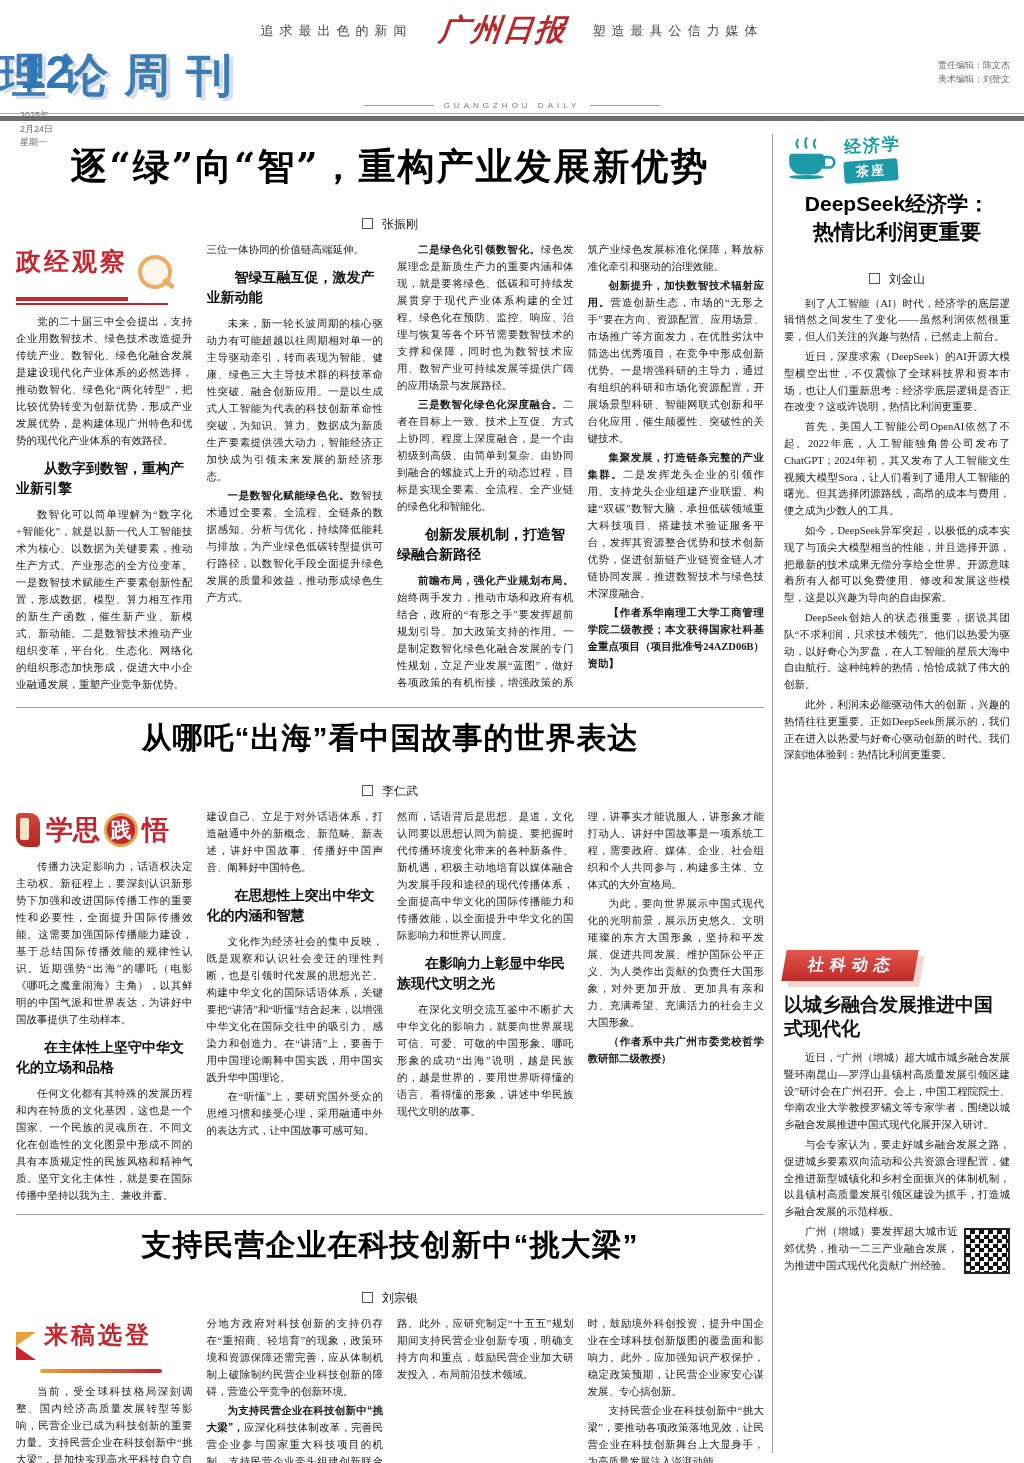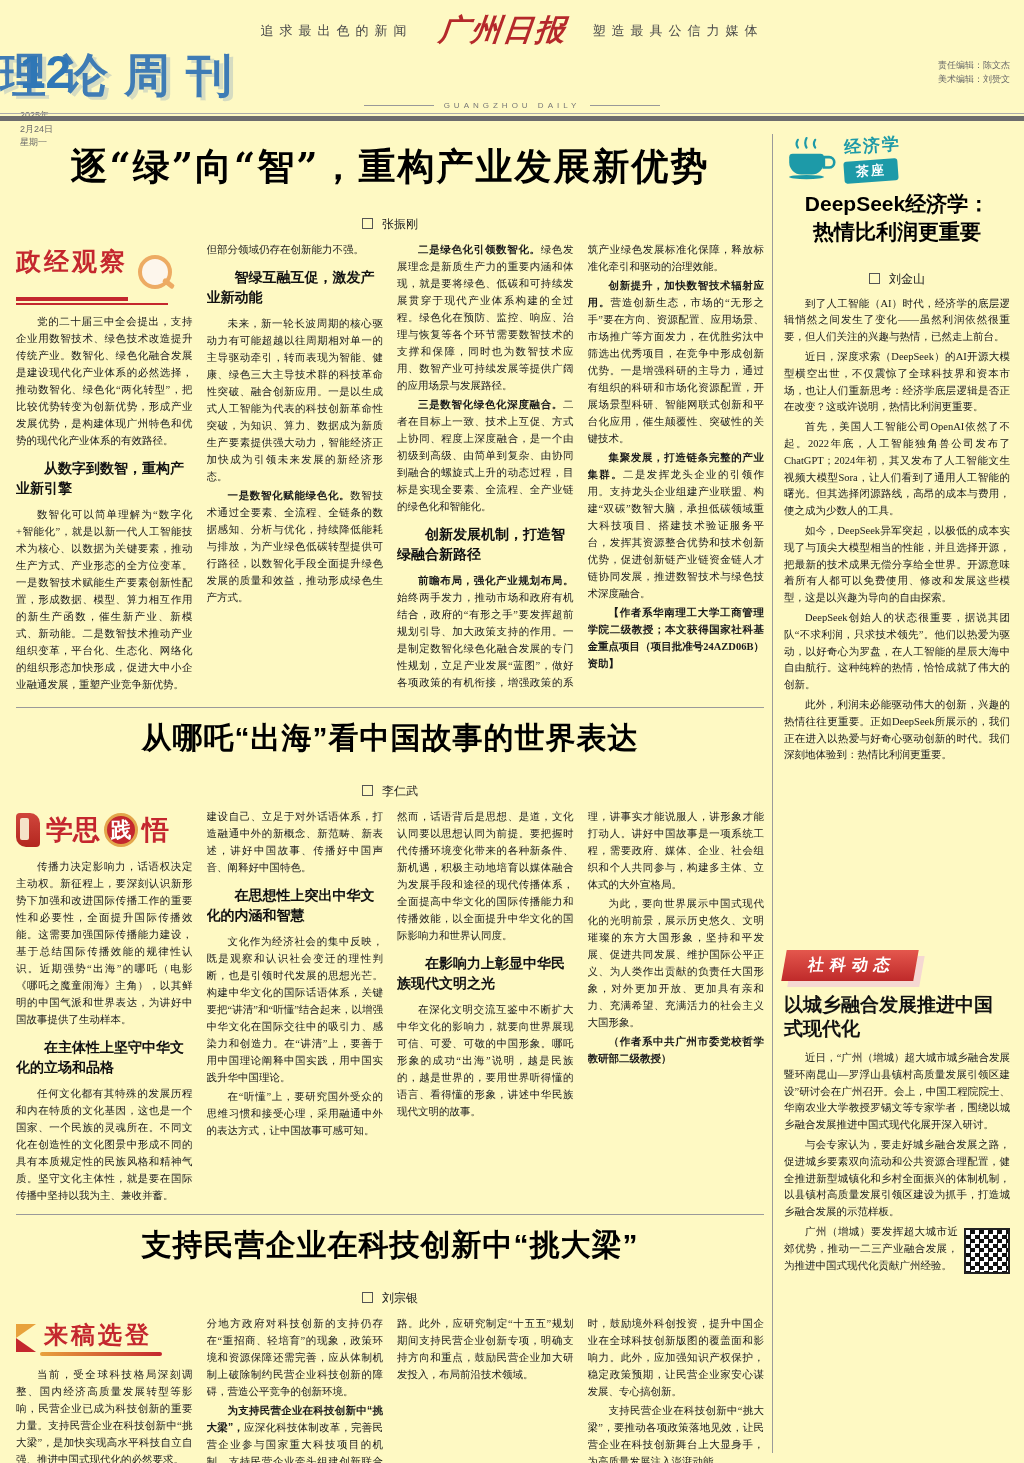--- a/index.html
+++ b/index.html
@@ -1,19 +1,19 @@
 <!DOCTYPE html>
 <html><head>
 <meta charset="utf-8">
 <style>
   * { margin:0; padding:0; box-sizing:border-box; }
   html,body { background:#e8e8e8; }
   .page {
     position:relative; width:1024px; height:1463px; margin:0 auto;
-    background:#fef9c3; overflow:hidden;
+    background:#ffffff; overflow:hidden;
     font-family:"Liberation Serif", serif; color:#111;
   }
   
   .header { position:relative; height:126px; padding-top:10px; }
   .masthead { display:flex; justify-content:center; align-items:center; gap:26px; }
   .slogan { font-size:13px; letter-spacing:6px; color:#4a4a4a; font-family:"Liberation Sans", sans-serif; }
   .gz-logo { font-size:30px; font-weight:bold; font-style:italic; color:#b5292b;
              font-family:"DejaVu Serif", serif; transform:skewX(-6deg); letter-spacing:2px; }
   .weekly-title { text-align:left; margin-top:0; font-size:46px; font-weight:700;
     color:#3f7cb5; letter-spacing:16px; font-family:"DejaVu Serif", serif;
@@ -70,21 +70,21 @@
   .scroll-icon::before { content:""; position:absolute; left:4px; top:5px; width:9px; height:22px;
     background:#f5e3c8; border-radius:2px; }
   .xs-red { color:#c4272e; font-size:27px; font-weight:900; font-family:"DejaVu Serif", serif; }
   .xs-circle { width:34px; height:34px; border-radius:50%; background:#c4272e; color:#fff;
     font-size:21px; font-weight:900; display:flex; align-items:center; justify-content:center;
     border:3px solid #e3a64b; font-family:"DejaVu Serif", serif; }
   .badge-lg { display:flex; align-items:center; gap:8px; margin:4px 0 10px; }
   .flag-icon { width:0; height:0; border-top:14px solid #e8a23c; border-bottom:14px solid #c4272e;
     border-right:20px solid transparent; flex:none; }
   .lg-text { color:#c4272e; font-size:24px; font-weight:900; letter-spacing:3px;
-    font-family:"DejaVu Serif", serif; position:relative; padding-bottom:5px; }
+    font-family:"DejaVu Serif", serif; position:relative; padding-bottom:22px; }
   .lg-text::after { content:""; position:absolute; left:-4px; right:-10px; bottom:0; height:4px;
     background:linear-gradient(90deg,#e8a23c,#c4272e); border-radius:3px; }
   .badge-tea { display:flex; align-items:center; gap:8px; margin-bottom:8px; }
   .tea-labels { display:flex; flex-direction:column; align-items:flex-start; gap:3px; }
   .tea-top { color:#1d9aa8; font-size:17px; font-weight:900; letter-spacing:2px;
     font-family:"Liberation Sans", sans-serif; transform:rotate(-4deg); }
   .tea-bottom { background:#1d9aa8; color:#fff; font-size:13px; font-weight:bold;
     padding:2px 12px; border-radius:3px; letter-spacing:2px; transform:rotate(-4deg);
     font-family:"Liberation Sans", sans-serif; }
   .badge-sk { margin:6px 0 12px; }
@@ -154,21 +154,21 @@
           </div>
           <div>
               <p>党的二十届三中全会提出，支持企业用数智技术、绿色技术改造提升传统产业。数智化、绿色化融合发展是建设现代化产业体系的必然选择，推动数智化、绿色化“两化转型”，把比较优势转变为创新优势，形成产业发展优势，是构建体现广州特色和优势的现代化产业体系的有效路径。</p>
               <div class="subhead">从数字到数智，重构产业新引擎</div>
               <p>数智化可以简单理解为“数字化+智能化”，就是以新一代人工智能技术为核心、以数据为关键要素，推动生产方式、产业形态的全方位变革。一是数智技术赋能生产要素创新性配置，形成数据、模型、算力相互作用的新生产函数，催生新产业、新模式、新动能。二是数智技术推动产业组织变革，平台化、生态化、网络化的组织形态加快形成，促进大中小企业融通发展，重塑产业竞争新优势。</p>
               <p>三是数智技术加快培育壮大智能经济，推动人工智能与实体经济深度融合，为构建现代化产业体系注入强劲动力，重构产业发展新引擎。</p>
             </div>
         </div>
         <div class="col">
             <div>
-              <p class="noindent">但部分领域仍存在创新能力不强。</p>
+              <p class="noindent">三位一体协同的价值链高端延伸。</p>
               <div class="subhead">智绿互融互促，激发产业新动能</div>
               <p>未来，新一轮长波周期的核心驱动力有可能超越以往周期相对单一的主导驱动牵引，转而表现为智能、健康、绿色三大主导技术群的科技革命性突破、融合创新应用。一是以生成式人工智能为代表的科技创新革命性突破，为知识、算力、数据成为新质生产要素提供强大动力，智能经济正加快成为引领未来发展的新经济形态。</p>
               <p><span class="bold-lead">一是数智化赋能绿色化。</span>数智技术通过全要素、全流程、全链条的数据感知、分析与优化，持续降低能耗与排放，为产业绿色低碳转型提供可行路径，以数智化手段全面提升绿色发展的质量和效益，推动形成绿色生产方式。</p>
             </div>
           </div>
         <div class="col">
             <div>
               <p><span class="bold-lead">二是绿色化引领数智化。</span>绿色发展理念是新质生产力的重要内涵和体现，就是要将绿色、低碳和可持续发展贯穿于现代产业体系构建的全过程。绿色化在预防、监控、响应、治理与恢复等各个环节需要数智技术的支撑和保障，同时也为数智技术应用、数智产业可持续发展等提供广阔的应用场景与发展路径。</p>
               <p><span class="bold-lead">三是数智化绿色化深度融合。</span>二者在目标上一致、技术上互促、方式上协同、程度上深度融合，是一个由初级到高级、由简单到复杂、由协同到融合的螺旋式上升的动态过程，目标是实现全要素、全流程、全产业链的绿色化和智能化。</p>
               <div class="subhead">创新发展机制，打造智绿融合新路径</div>

